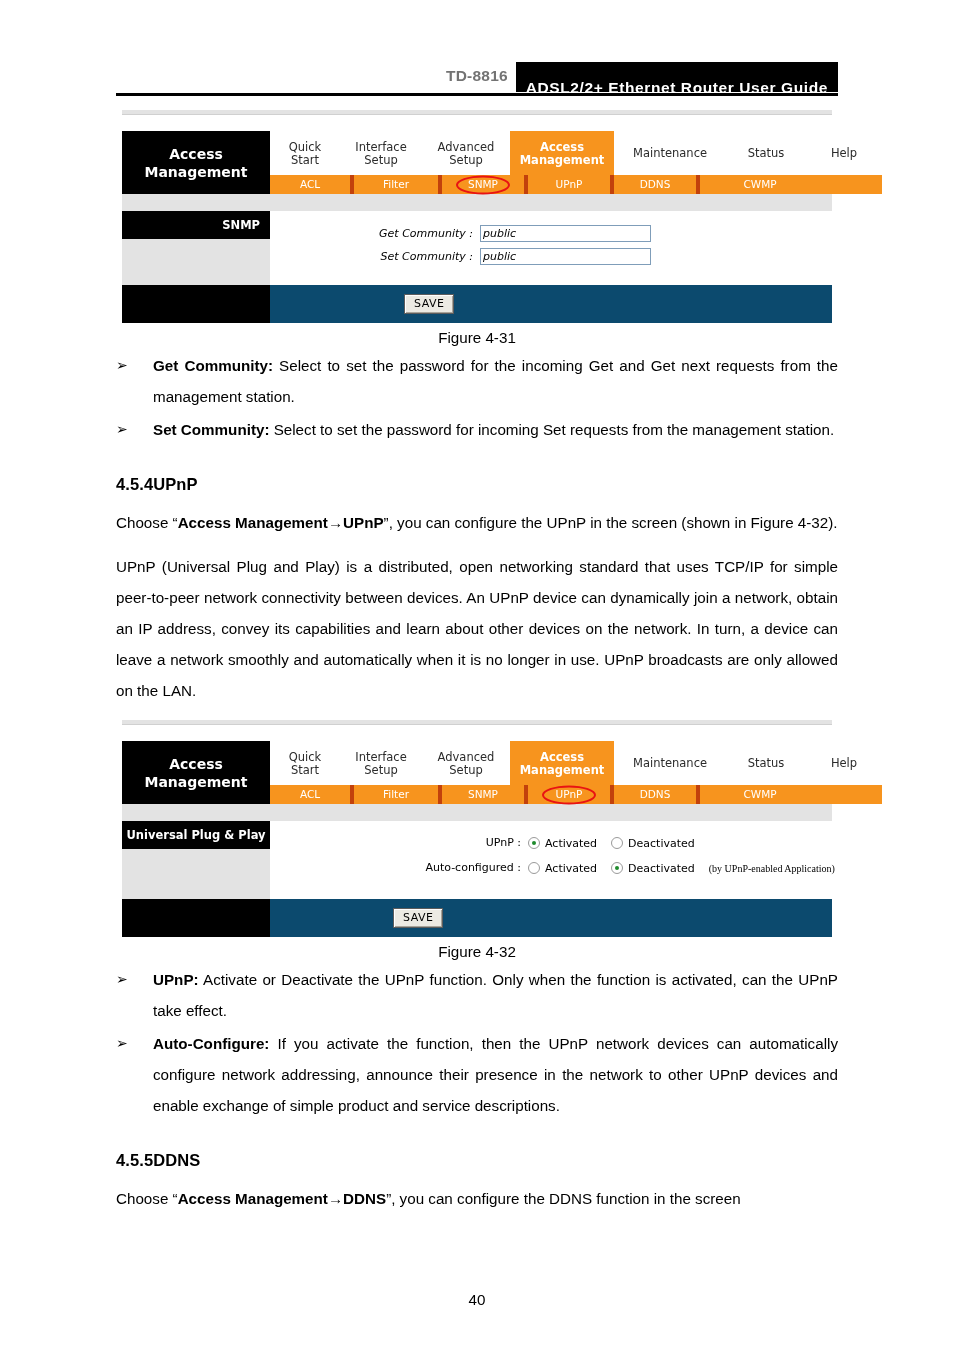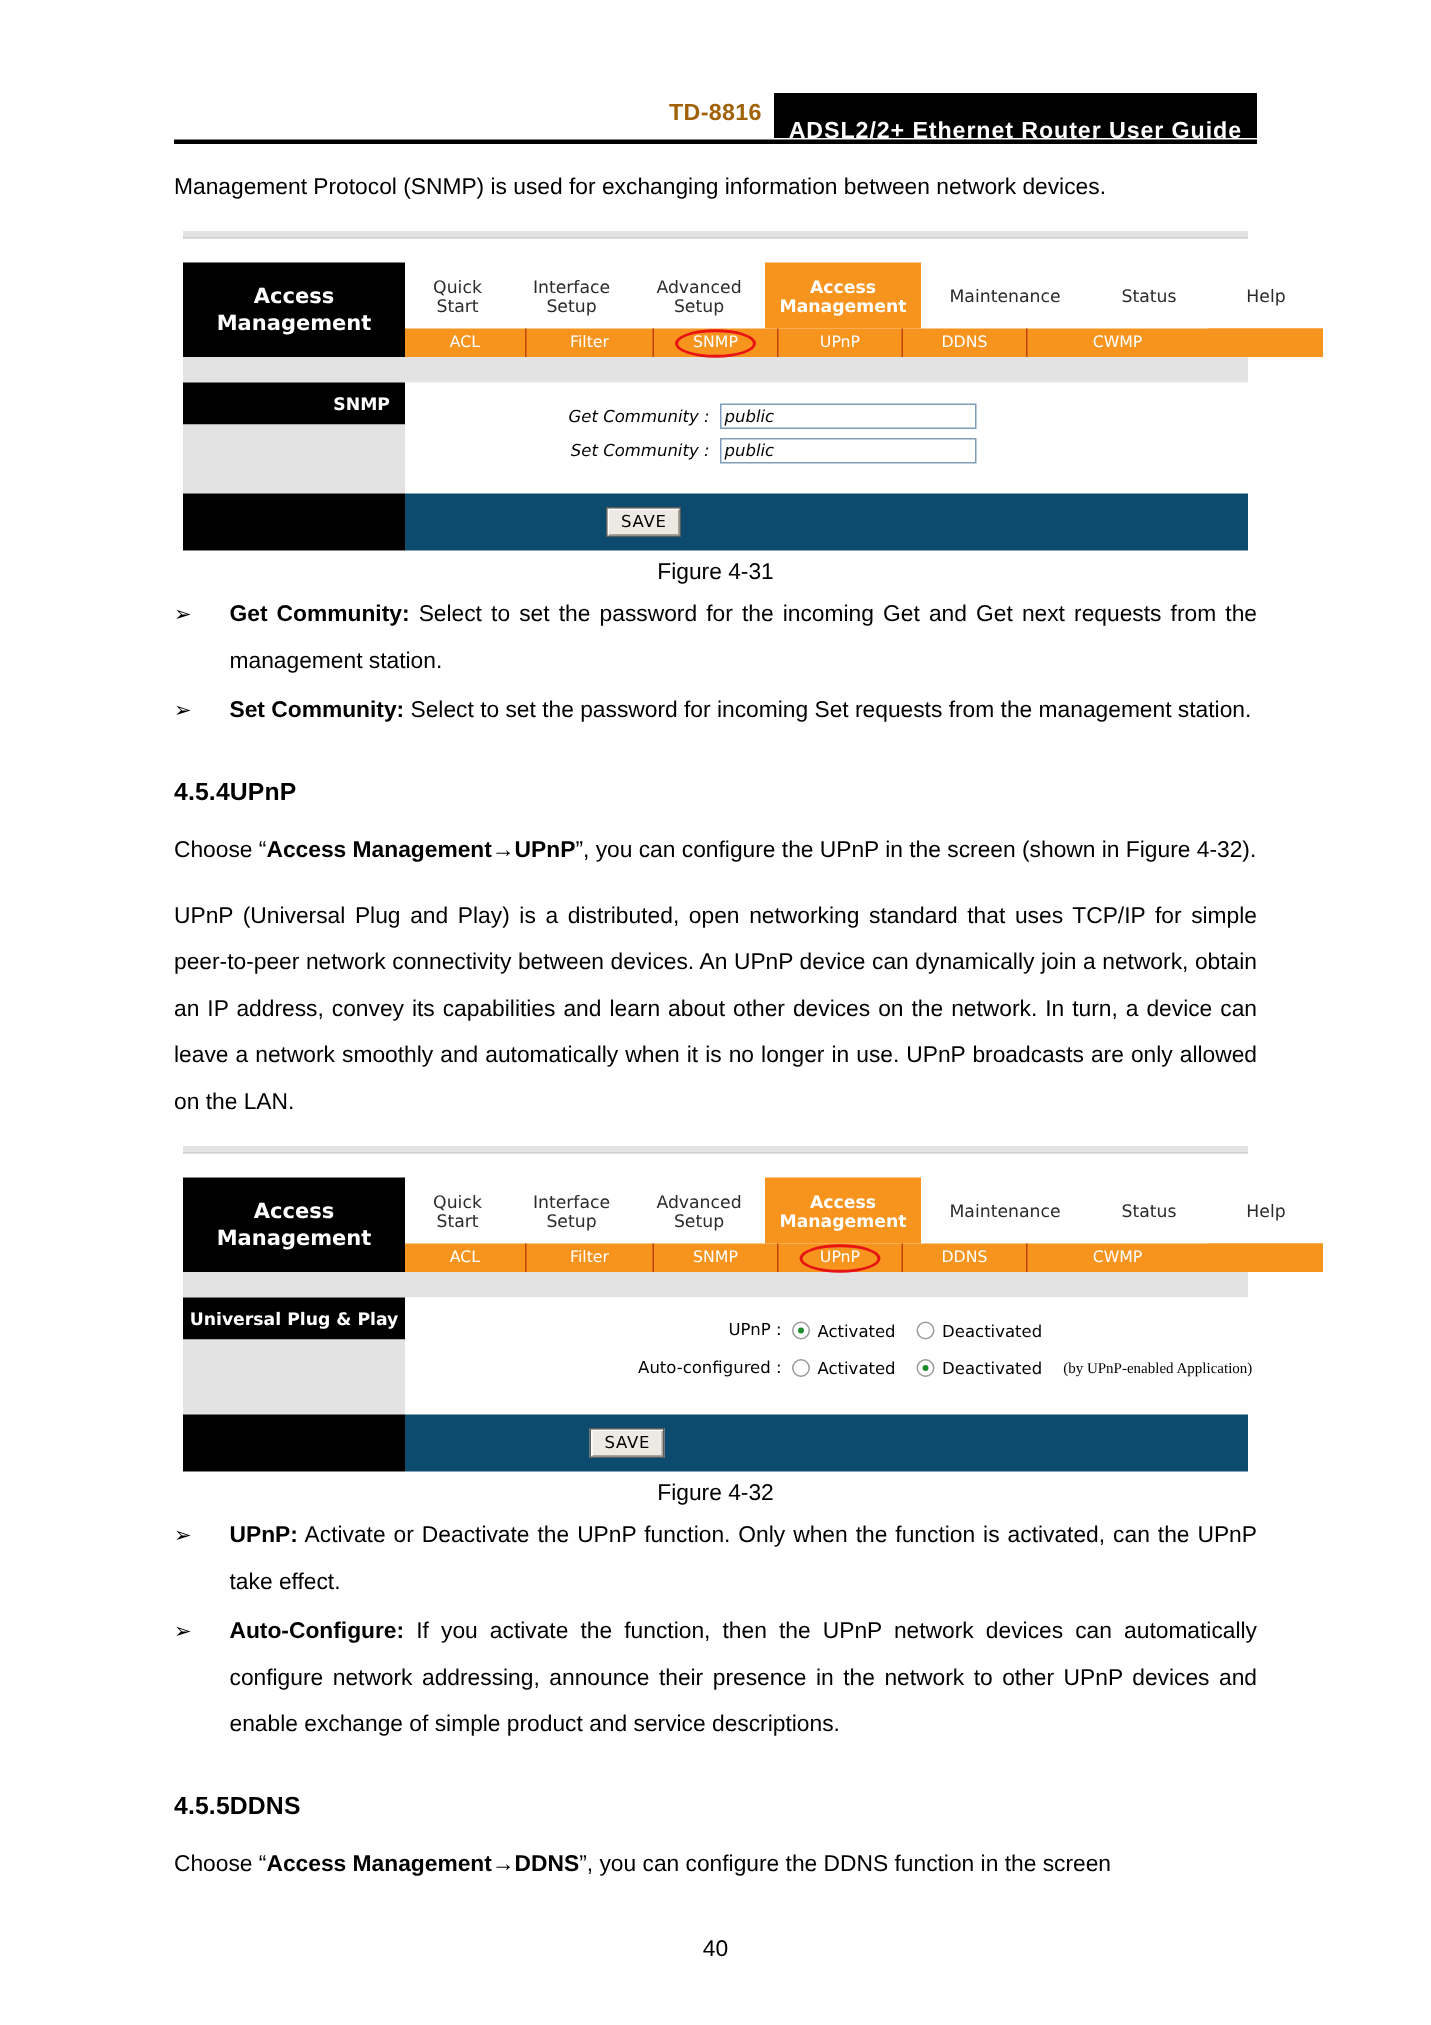--- a/index.html
+++ b/index.html
@@ -28,21 +28,21 @@
     padding-top: 62px;
     display: flex;
     justify-content: flex-end;
     align-items: stretch;
     height: 30px;
   }
   .model-no {
     font-size: 15.5px;
     font-weight: bold;
     letter-spacing: 0.2px;
-    color: #a16207;
+    color: #737373;
     padding: 4px 8px 3px 0;
     line-height: 20px;
     white-space: nowrap;
   }
   .header-banner {
     background: #000000;
     color: #ffffff;
     font-size: 15.5px;
     font-weight: bold;
     line-height: 20px;
@@ -189,21 +189,21 @@
     height: 19px;
     align-items: stretch;
   }
   .sub-tab {
     position: relative;
     color: #ffffff;
     font-size: 10.5px;
     line-height: 19px;
     text-align: center;
     white-space: nowrap;
-    border-right: 1px solid #c2410c;
+    border-right: 4px solid #c2410c;
   }
   .sub-tab:last-child { border-right: none; }
   .sub-tab.w1 { width: 80px; }
   .sub-tab.w2 { width: 84px; }
   .sub-tab.w3 { width: 82px; }
   .sub-tab.w4 { width: 82px; }
   .sub-tab.w5 { width: 82px; }
   .sub-tab.w6 { width: 120px; border-right: none; }
   .sub-tail { flex: 1 1 auto; background: #f7941e; }
 
@@ -362,21 +362,20 @@
 <body>
 
 <div class="page">
 
   <div class="doc-header">
     <div class="model-no">TD-8816</div>
     <div class="header-banner">ADSL2/2+ Ethernet Router User Guide</div>
   </div>
   <div class="header-rule"></div>
 
-  <p class="body-text nojust">Management Protocol (SNMP) is used for exchanging information between network devices.</p>
 
   <div class="router-ui">
     <div class="ui-topline"></div>
 
     <div class="ui-navrow">
       <div class="brand-box">
         <span>Access</span>
         <span>Management</span>
       </div>
       <div class="nav-col">

